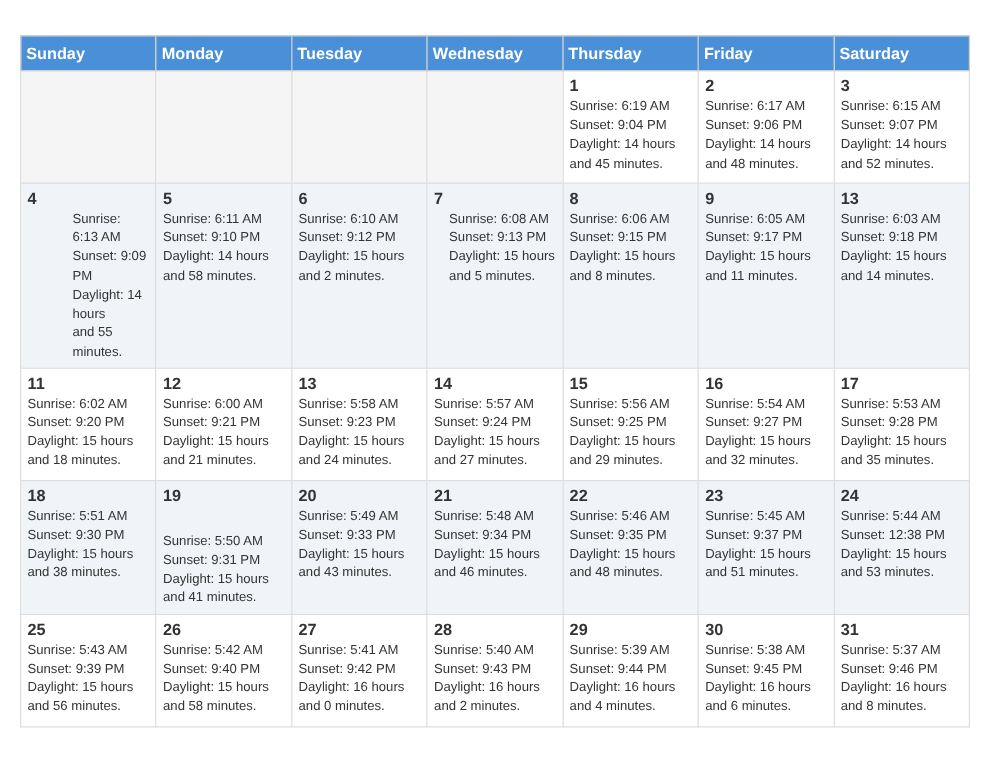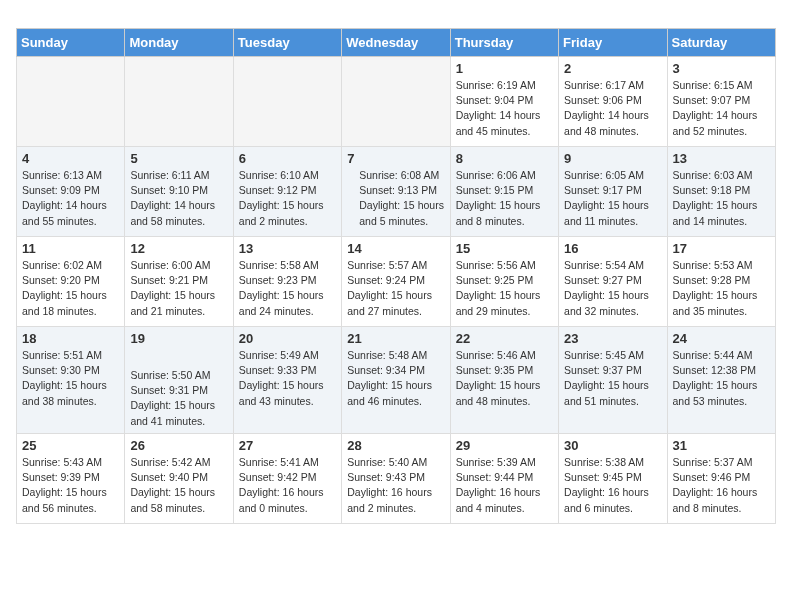--- a/index.html
+++ b/index.html
@@ -130,21 +130,21 @@
           <div class="day-num">3</div>
           <div class="day-info" style="white-space: pre-line;">Sunrise: 6:15 AM
 Sunset: 9:07 PM
 Daylight: 14 hours
 and 52 minutes.</div>
         </td>
       </tr>
       <tr>
         <td class="alt-row">
           <div class="day-num">4</div>
-          <div class="day-info" style="white-space: pre-line;">Sunrise: 6:13 AM
+          <div class="day-info" style="white-space: pre-line; margin-left: 36px;">Sunrise: 6:13 AM
 Sunset: 9:09 PM
 Daylight: 14 hours
 and 55 minutes.</div>
         </td>
         <td class="alt-row">
           <div class="day-num">5</div>
           <div class="day-info" style="white-space: pre-line;">Sunrise: 6:11 AM
 Sunset: 9:10 PM
 Daylight: 14 hours
 and 58 minutes.</div>

